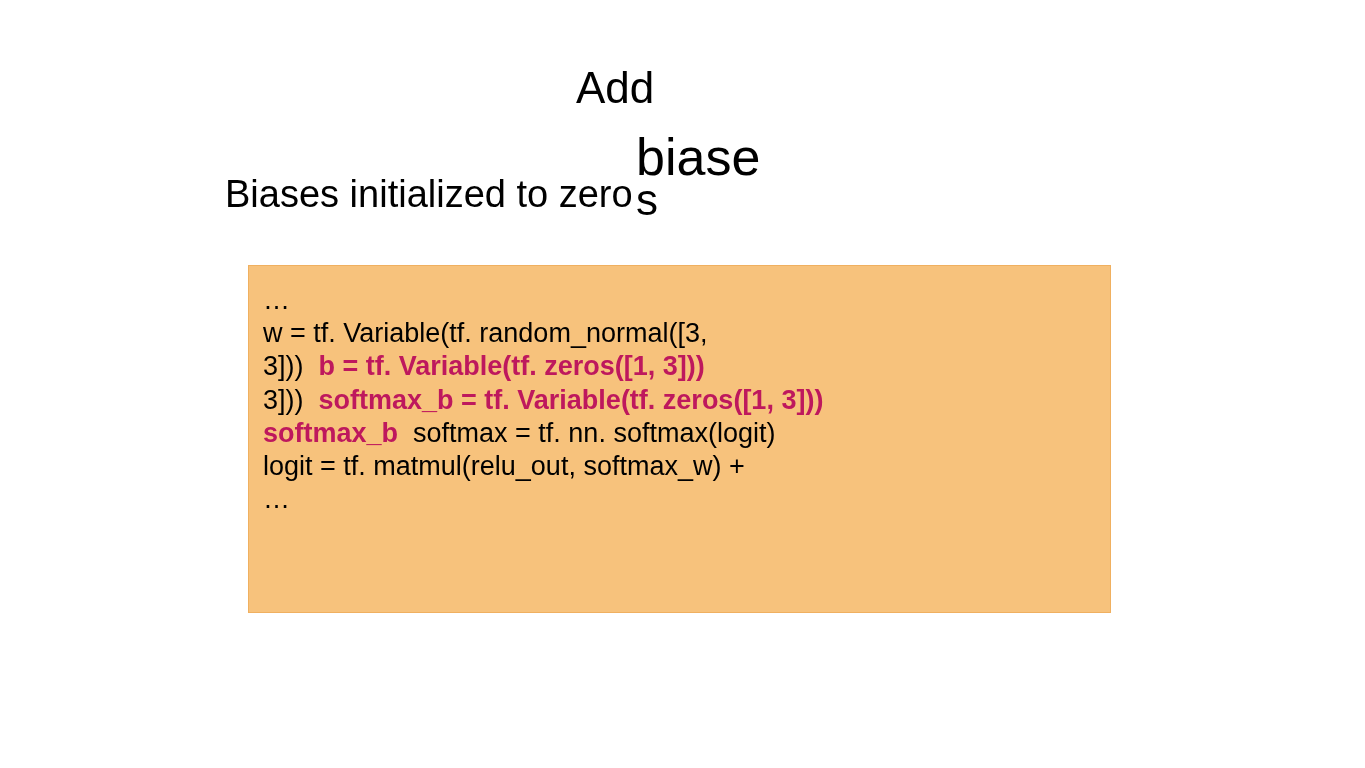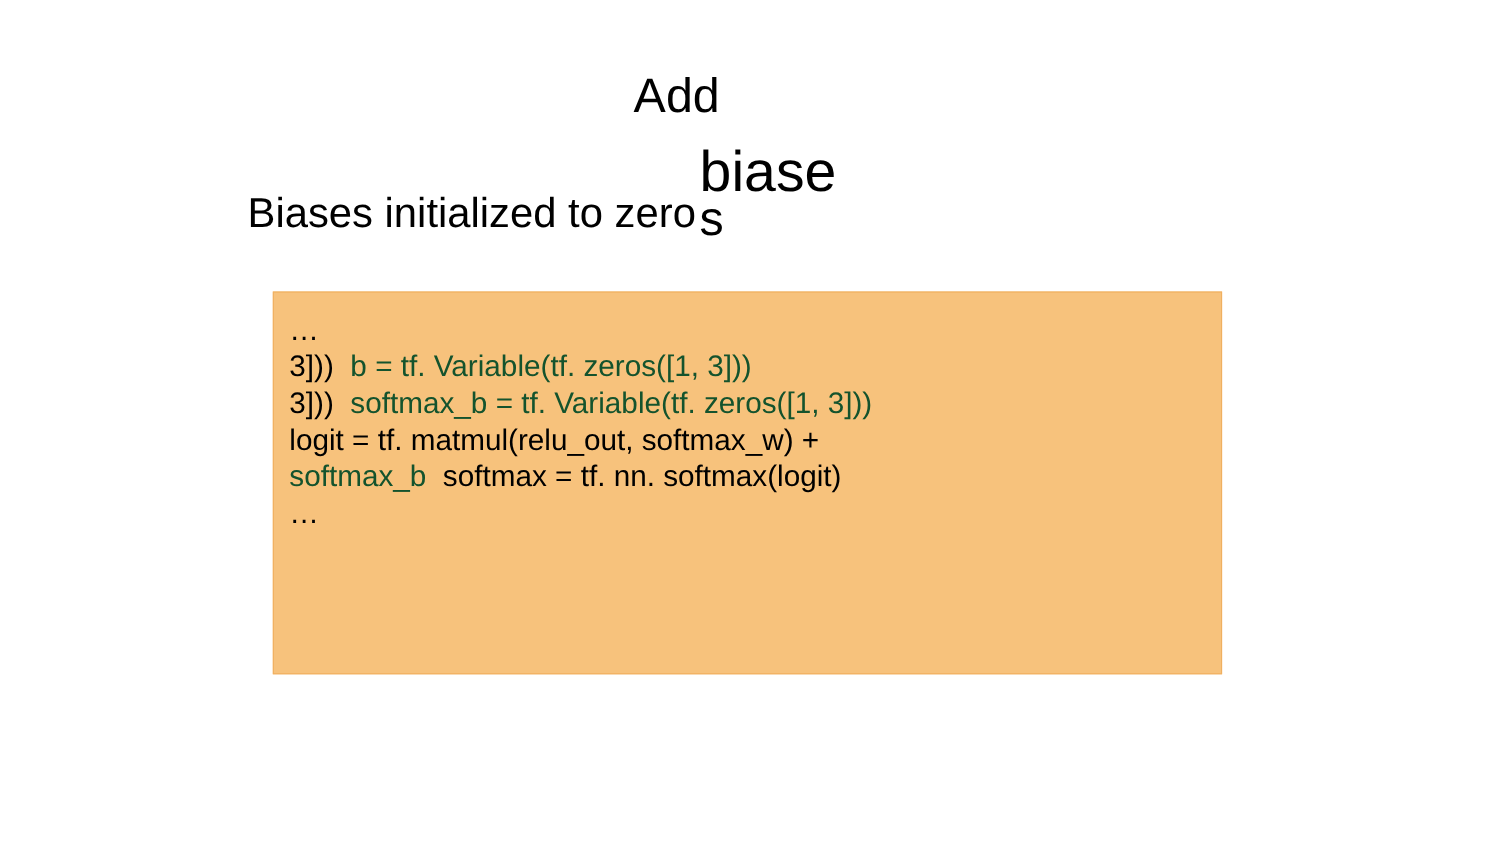--- a/index.html
+++ b/index.html
@@ -56,36 +56,38 @@
     box-sizing: border-box;
     padding: 18px 14px 14px 14px;
   }
   .code-line {
     font-size: 27px;
     line-height: 1.23;
     white-space: pre-wrap;
     font-family: Arial, Helvetica, sans-serif;
   }
   .hl {
-    color: #14532d;
+    color: #be185d;
+    font-weight: bold;
   }
 </style>
 </head>
 <body>
 
 <div class="slide">
 
   <div class="title-line1">Add</div>
   <div class="title-line2">biase</div>
   <div class="title-s">s</div>
 
   <div class="subtitle">Biases initialized to  zero</div>
 
   <div class="code-box">
     <div class="code-line">…</div>
+    <div class="code-line">w = tf. Variable(tf. random_normal([3, </div>
     <div class="code-line"><span>3]))  </span><span class="hl">b = tf. Variable(tf. zeros([1, 3]))</span></div>
     <div class="code-line"><span>3]))  </span><span class="hl">softmax_b = tf. Variable(tf. zeros([1, 3]))</span></div>
+    <div class="code-line"><span class="hl">softmax_b</span><span>  softmax = tf. nn. softmax(logit)</span></div>
     <div class="code-line">logit = tf. matmul(relu_out, softmax_w) + </div>
-    <div class="code-line"><span class="hl">softmax_b</span><span>  softmax = tf. nn. softmax(logit)</span></div>
     <div class="code-line">…</div>
   </div>
 
 </div>
 
 </body></html>

